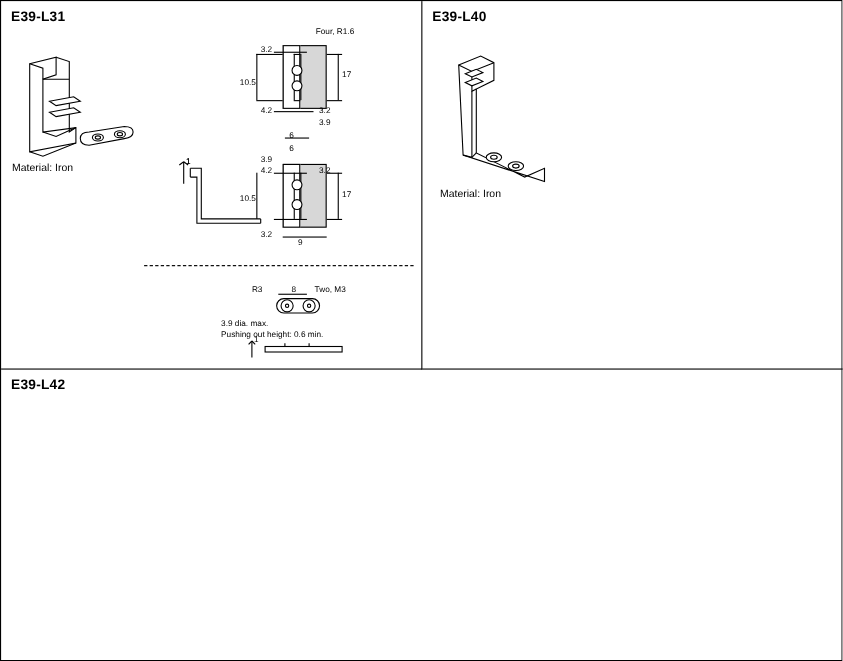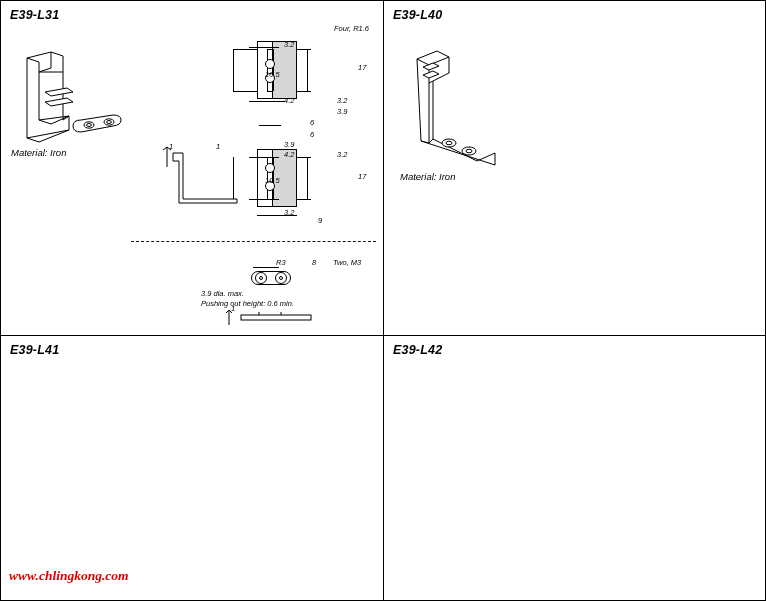--- a/index.html
+++ b/index.html
@@ -13,21 +13,20 @@
     overflow: hidden;
   }
   .sheet {
     position: relative;
     width: 766px;
     height: 601px;
     border: 1px solid #000;
     display: grid;
     grid-template-columns: 383px 383px;
     grid-template-rows: 335px 265px;
-    font-style: italic;
   }
   .cell {
     position: relative;
     border-right: 1px solid #000;
     border-bottom: 1px solid #000;
     overflow: hidden;
   }
   .cell.c2, .cell.c4 { border-right: none; text-align: right; }
   .cell.c3, .cell.c4 { border-bottom: none; }
 
@@ -53,21 +52,20 @@
     font-family: "Liberation Serif", serif;
   }
 
   
   .lbl {
     position: absolute;
     font-size: 7.5px;
     line-height: 1;
     white-space: nowrap;
     color: #000;
-    margin-left: 47px;
   }
   .ln { position: absolute; background: #000; }
   .hln { height: 1px; }
   .vln { width: 1px; }
   .plate {
     position: absolute;
     background: #d7d7d7;
     border: 1px solid #000;
   }
   .white-box {
@@ -239,24 +237,19 @@
         <ellipse cx="50" cy="100" rx="7" ry="4"></ellipse>
         <ellipse cx="70" cy="108" rx="7" ry="4"></ellipse>
         <ellipse cx="50" cy="100" rx="3" ry="1.8"></ellipse>
         <ellipse cx="70" cy="108" rx="3" ry="1.8"></ellipse>
       </g>
     </svg>
     <div class="material" style="left:16px; top:170px;">Material: Iron</div>
 
   </div>
 
-  <div class="cell c3">
-    <div class="cell-title">E39-L41</div>
-
-    <div class="watermark">www.chlingkong.com</div>
-  </div>
 
   <div class="cell c4">
     <div class="cell-title">E39-L42</div>
 
   </div>
 
 </div>
 
 </body></html>

